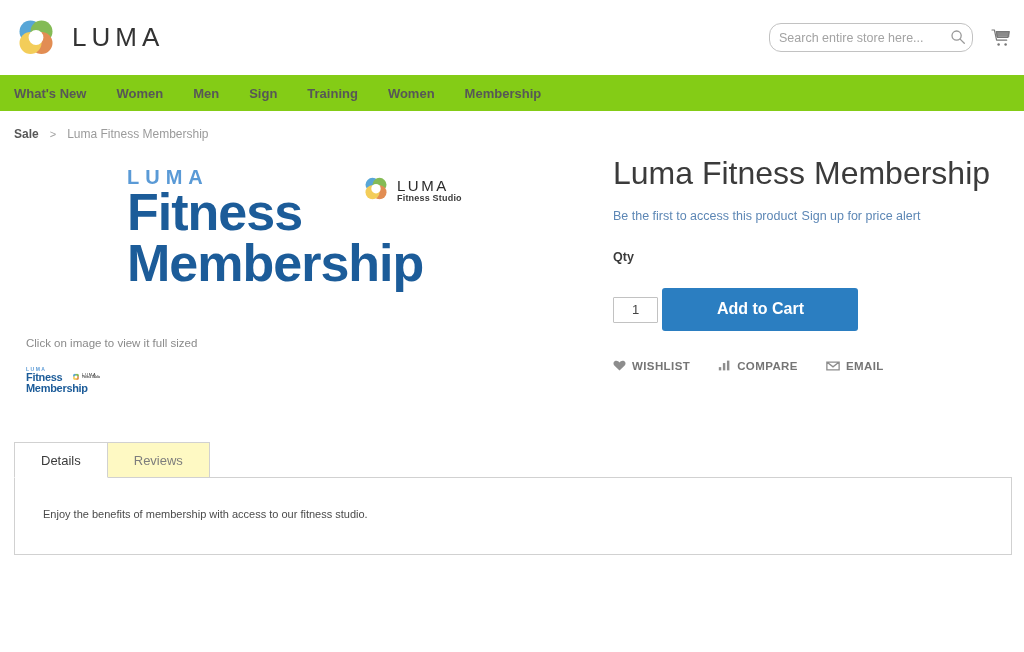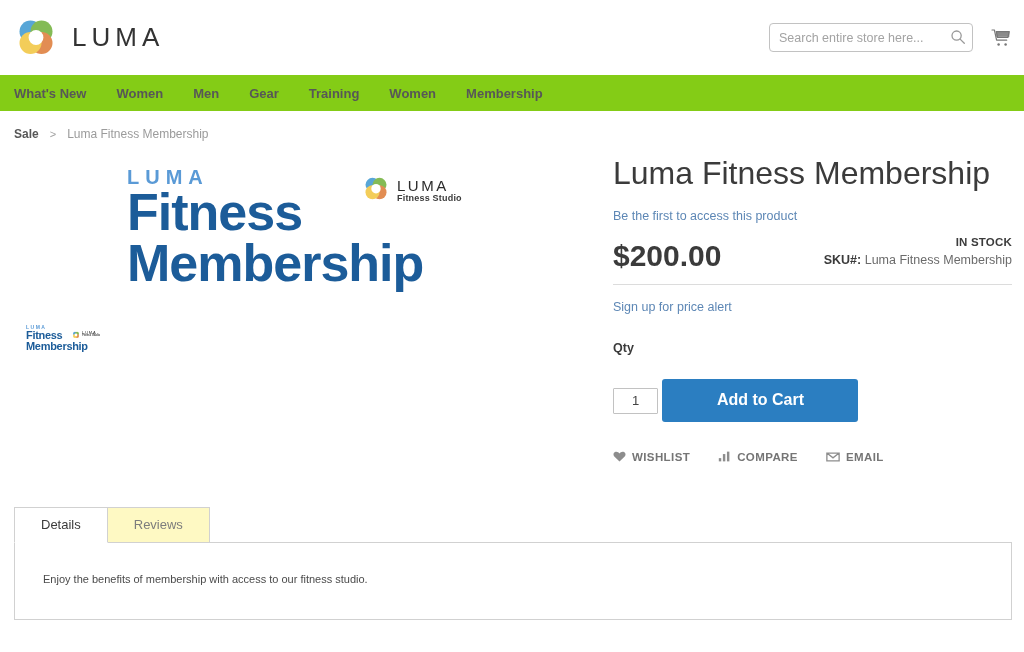--- a/index.html
+++ b/index.html
@@ -42,21 +42,21 @@
     right: 12px; top: 23px;
     display: flex; align-items: center;
   }
   .search-box {
     position: relative;
     width: 204px; height: 29px;
   }
   .search-input {
     width: 204px; height: 29px;
     border: 1px solid #c2c2c2;
-    border-radius: 4px;
+    border-radius: 12px;
     background: #fff;
     padding: 0 26px 0 9px;
     font-size: 12.5px;
     color: #555;
     font-family: "Liberation Sans", sans-serif;
     outline: none;
   }
   .search-input::placeholder { color: #a3a3a3; }
   .search-icon {
     position: absolute; right: 7px; top: 6px;
@@ -313,21 +313,21 @@
           <circle cx="15.6" cy="17.4" r="1.25" fill="currentColor" stroke="none"></circle>
         </svg>
       </span>
     </div>
   </div>
 
   <div class="nav">
     <div class="nav-item">What's New</div>
     <div class="nav-item">Women</div>
     <div class="nav-item">Men</div>
-    <div class="nav-item">Gear</div>
+    <div class="nav-item">Sign</div>
     <div class="nav-item">Training</div>
     <div class="nav-item">Women</div>
     <div class="nav-item">Membership</div>
   </div>
 
   <div class="breadcrumb">
     <span class="crumb-link">Sale</span>
     <span class="crumb-sep">&gt;</span>
     <span class="crumb-current">Luma Fitness Membership</span>
   </div>
@@ -352,20 +352,21 @@
               <circle cx="22" cy="21.5" r="7.4" fill="#ffffff"></circle>
             </svg>
           </span>
           <span class="sl-text">
             <div class="sl-luma">LUMA</div>
             <div class="sl-sub">Fitness Studio</div>
           </span>
         </div>
       </div>
 
+      <div class="img-caption">Click on image to view it full sized</div>
 
       <div class="thumb">
         <div class="th-luma">LUMA</div>
         <div class="th-line">Fitness</div>
         <div class="th-line">Membership</div>
         <div class="th-logo">
           <span>
             <svg width="8" height="8" viewBox="0 0 44 44">
               <g opacity="0.92">
                 <circle cx="16.5" cy="15.5" r="11" fill="#4a9fd4"></circle>
@@ -382,30 +383,20 @@
           </span>
         </div>
       </div>
     </div>
 
     <div class="col-right">
       <h1 class="product-title">Luma Fitness Membership</h1>
 
       <a class="review-link">Be the first to access this product</a>
 
-      <div class="price-row">
-        <div class="price">$200.00</div>
-        <div class="stock-block">
-          <div class="stock-status">IN STOCK</div>
-          <div class="sku-line">
-            <span class="sku-label">SKU#:</span>
-            <span>Luma Fitness Membership</span>
-          </div>
-        </div>
-      </div>
 
       <a class="price-alert">Sign up for price alert</a>
 
       <div class="qty-label">Qty</div>
       <input class="qty-input" type="text" value="1" style="">
 
       <button class="add-to-cart">Add to Cart</button>
 
       <div class="actions">
         <div class="action-link">

